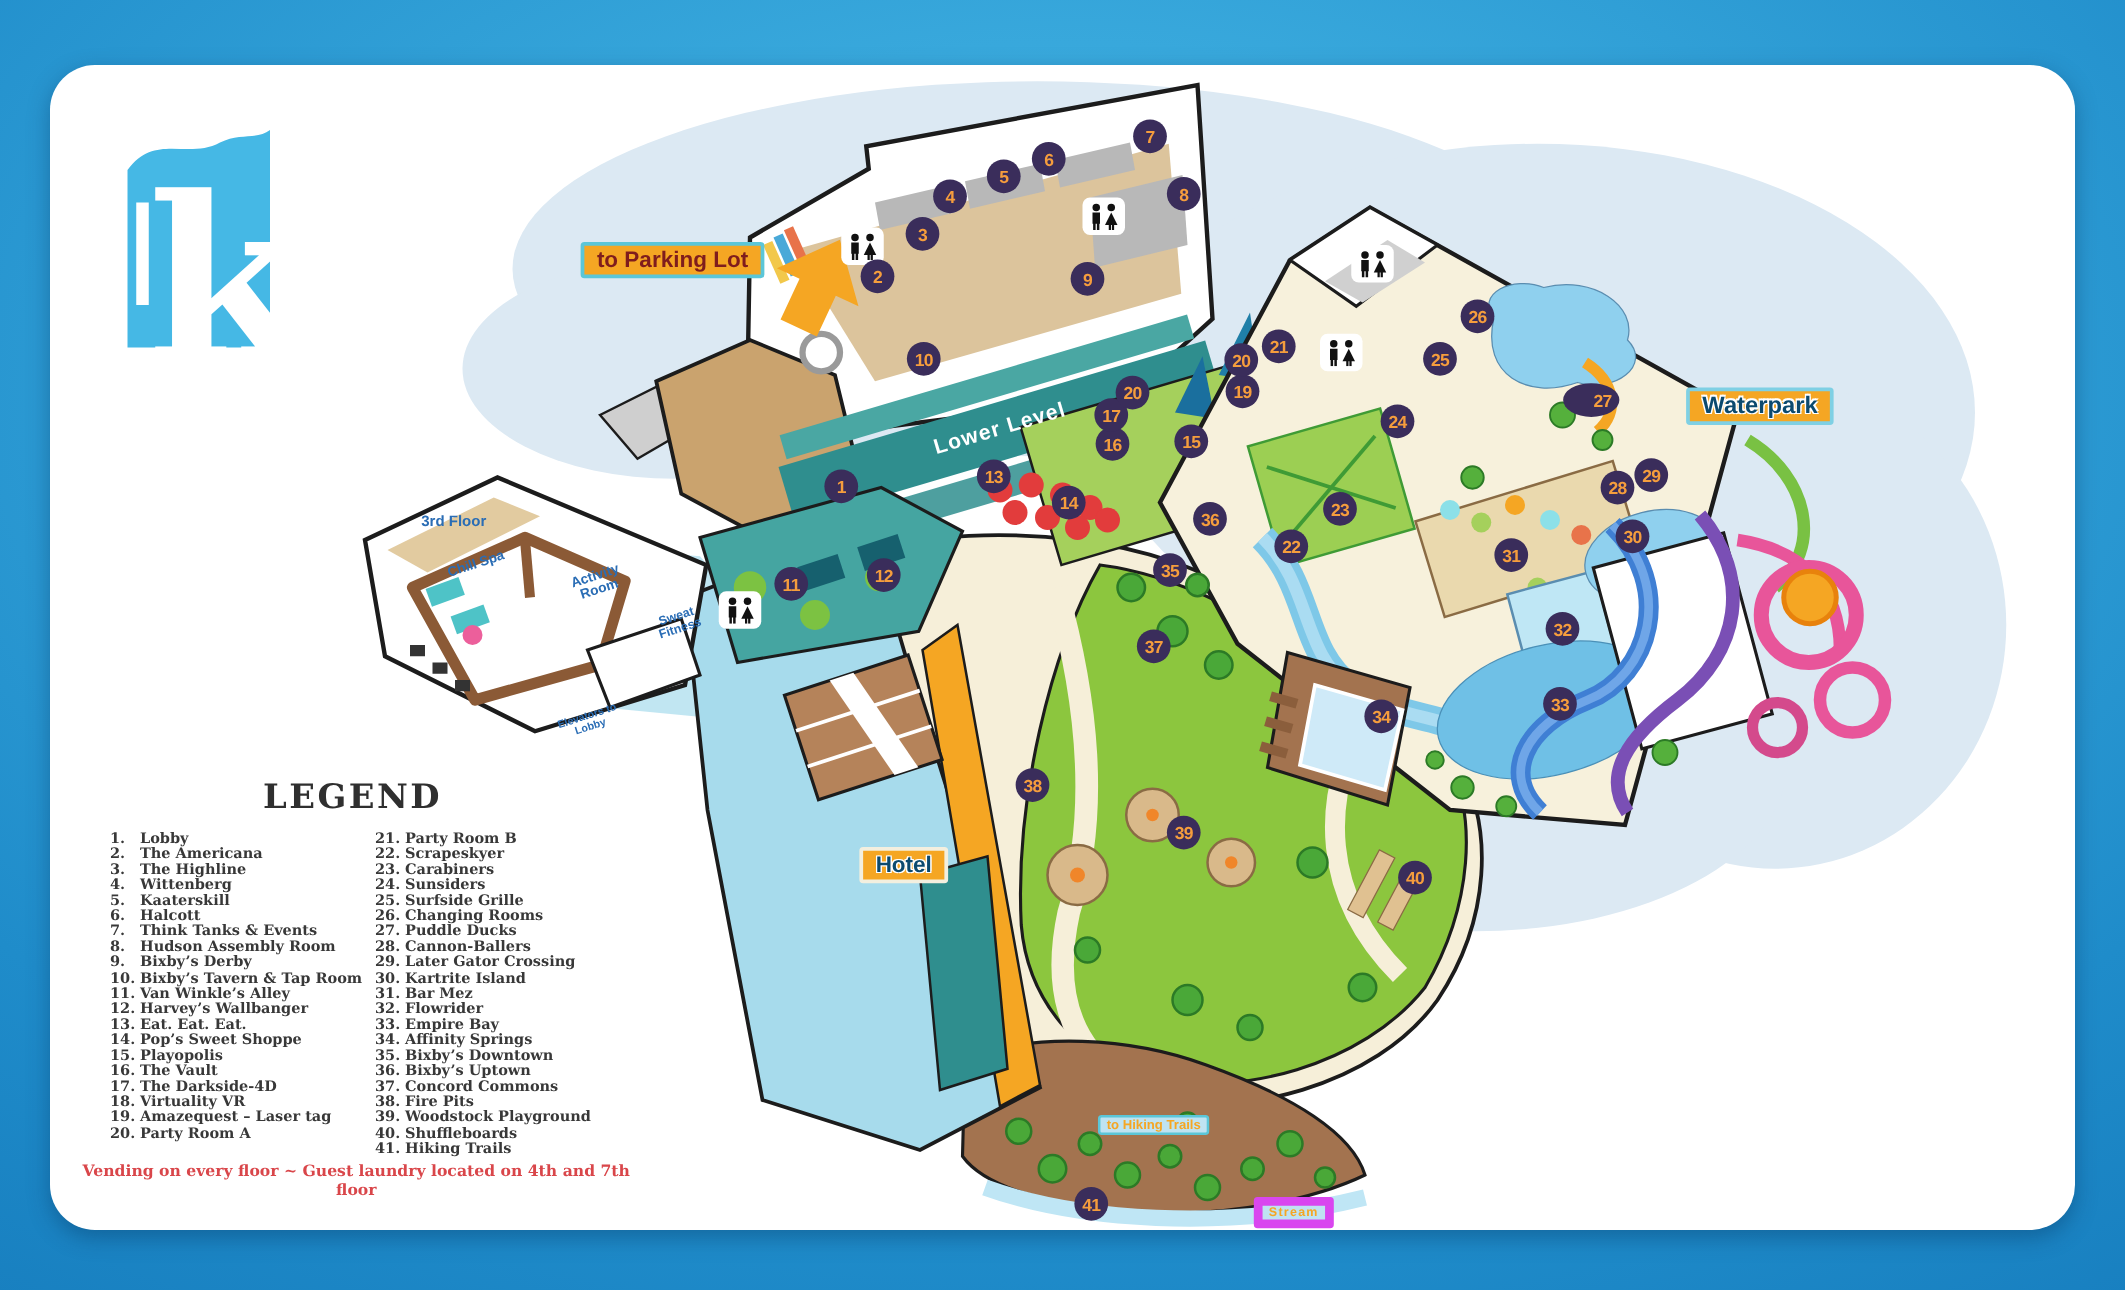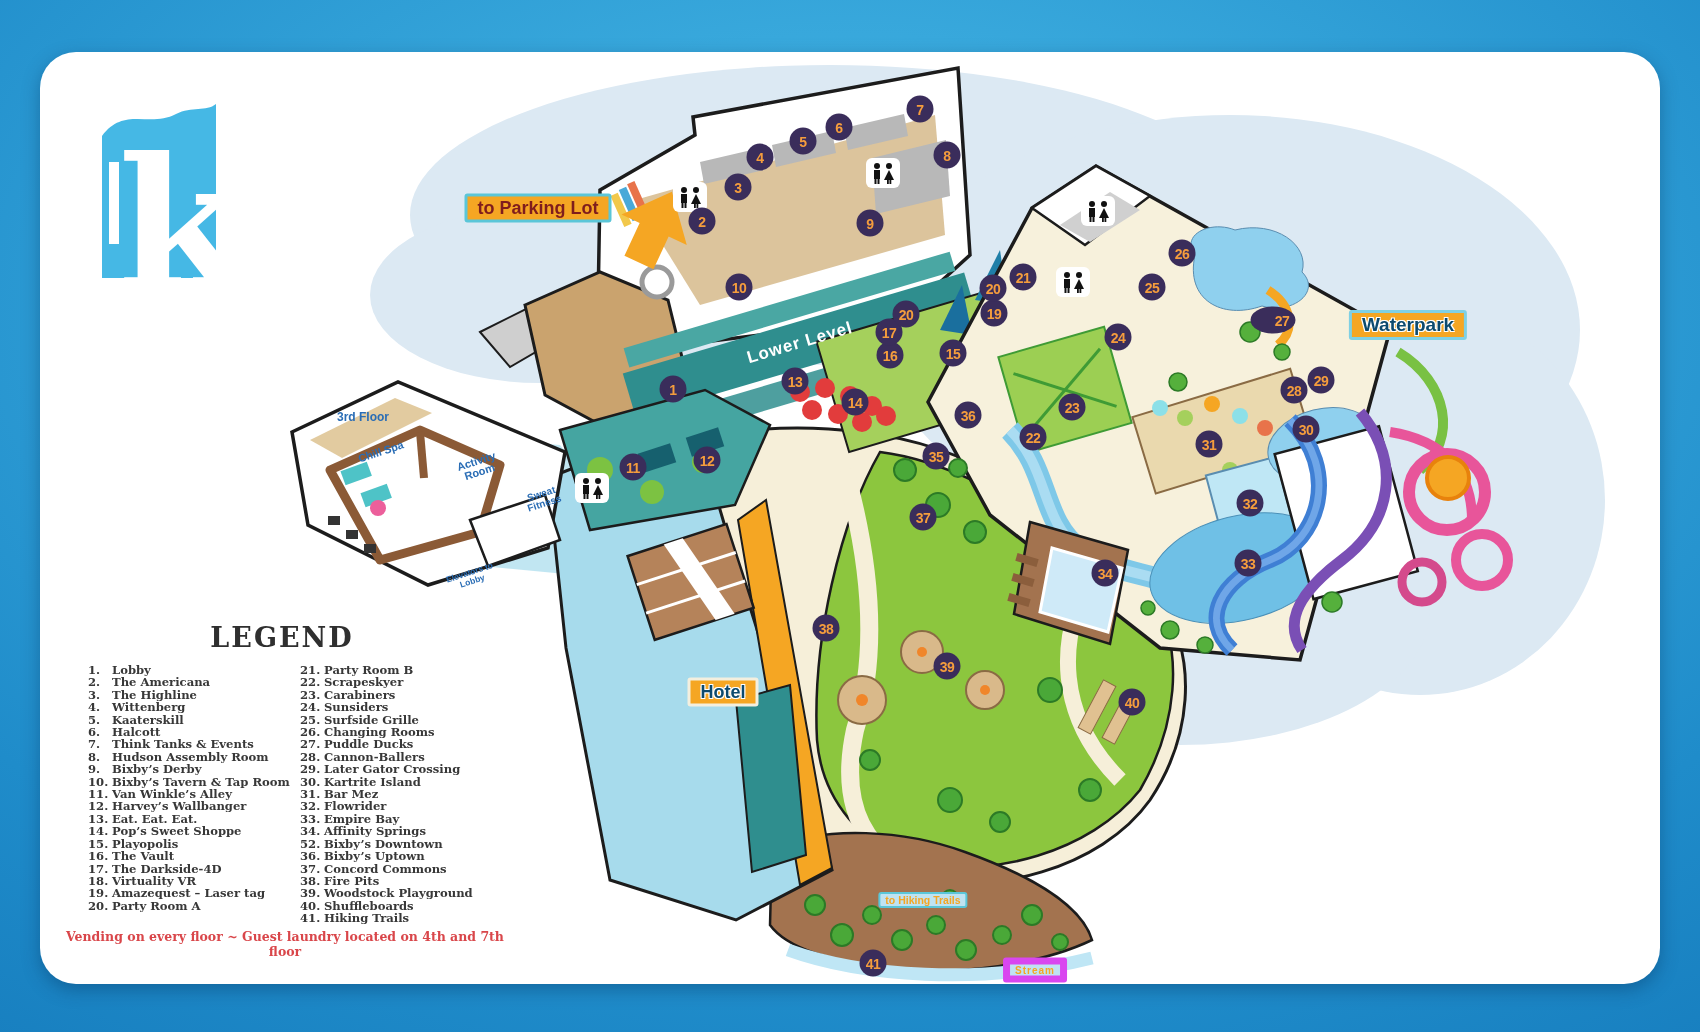--- a/index.html
+++ b/index.html
@@ -553,21 +553,21 @@
         </div>
         <div class="lrow">
           <span class="lnum">33.</span>
           <span class="llabel">Empire Bay</span>
         </div>
         <div class="lrow">
           <span class="lnum">34.</span>
           <span class="llabel">Affinity Springs</span>
         </div>
         <div class="lrow">
-          <span class="lnum">52.</span>
+          <span class="lnum">35.</span>
           <span class="llabel">Bixby’s Downtown</span>
         </div>
         <div class="lrow">
           <span class="lnum">36.</span>
           <span class="llabel">Bixby’s Uptown</span>
         </div>
         <div class="lrow">
           <span class="lnum">37.</span>
           <span class="llabel">Concord Commons</span>
         </div>

